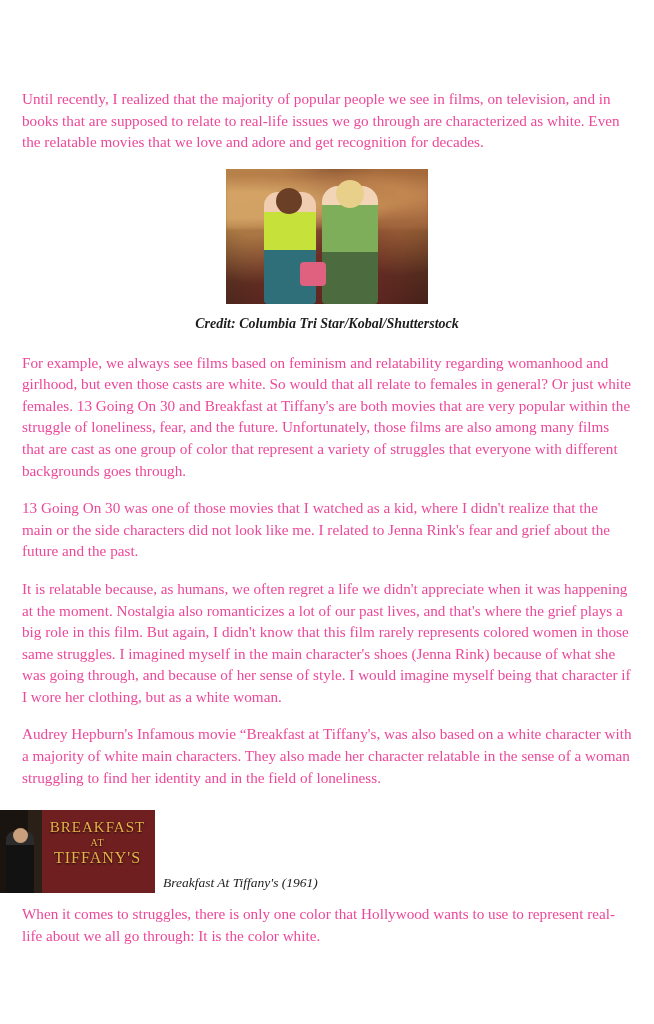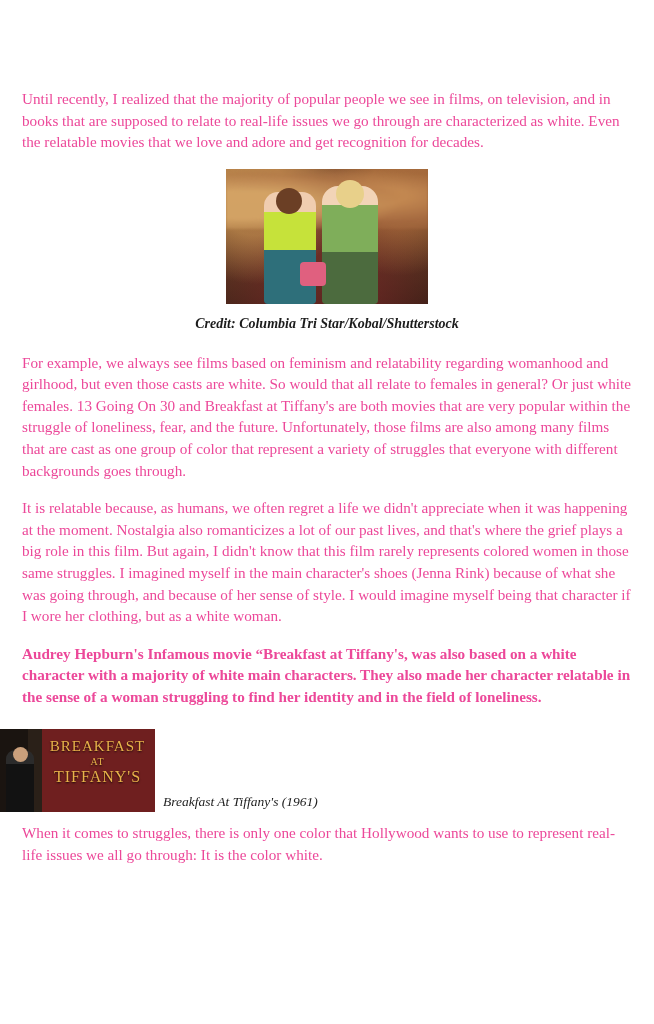--- a/index.html
+++ b/index.html
@@ -24,21 +24,20 @@
   }
   p {
     margin: 0 0 16px 0;
     font-size: 15.2px;
     line-height: 1.42;
     text-align: left;
     color: #ec4899;
   }
   p.tight {
     margin-bottom: 22px;
-    font-weight: bold;
   }
   .figure-one {
     margin: 12px 0 6px 0;
     text-align: center;
   }
   .photo-jenna {
     display: inline-block;
     width: 202px;
     height: 135px;
     position: relative;
@@ -173,31 +172,32 @@
       <div class="bg"></div>
       <div class="crowd"></div>
       <div class="figA"></div>
       <div class="figB"></div>
       <div class="bag"></div>
     </div>
   </div>
   <div class="caption">Credit: Columbia Tri Star/Kobal/Shutterstock</div>
 
   <p>For example, we always see films based on feminism and relatability regarding womanhood and girlhood, but even those casts are white. So would that all relate to females in general? Or just white females. 13 Going On 30 and Breakfast at Tiffany's are both movies that are very popular within the struggle of loneliness, fear, and the future. Unfortunately, those films are also among many films that are cast as one group of color that represent a variety of struggles that everyone with different backgrounds goes through.</p>
+  <p>13 Going On 30 was one of those movies that I watched as a kid, where I didn't realize that the main or the side characters did not look like me. I related to Jenna Rink's fear and grief about the future and the past.</p>
   <p>It is relatable because, as humans, we often regret a life we didn't appreciate when it was happening at the moment. Nostalgia also romanticizes a lot of our past lives, and that's where the grief plays a big role in this film. But again, I didn't know that this film rarely represents colored women in those same struggles. I imagined myself in the main character's shoes (Jenna Rink) because of what she was going through, and because of her sense of style. I would imagine myself being that character if I wore her clothing, but as a white woman.</p>
   <p class="tight"> Audrey Hepburn's Infamous movie “Breakfast at Tiffany's, was also based on a white character with a majority of white main characters. They also made her character relatable in the sense of a woman struggling to find her identity and in the field of loneliness.</p>
 
   <div class="figure-two">
     <div class="photo-bat">
       <div class="scene"></div>
       <div class="person"></div>
       <div class="title-block">
         <div class="t1">BREAKFAST</div>
         <div class="t2">AT</div>
         <div class="t3">TIFFANY'S</div>
       </div>
     </div>
     <div class="caption-inline">Breakfast At Tiffany's (1961)</div>
   </div>
 
-  <p>When it comes to struggles, there is only one color that Hollywood wants to use to represent real-life issues we all go through: It is the color white.</p>
+  <p>When it comes to struggles, there is only one color that Hollywood wants to use to represent real-life about we all go through: It is the color white.</p>
 
 </div>
 
 </body></html>

